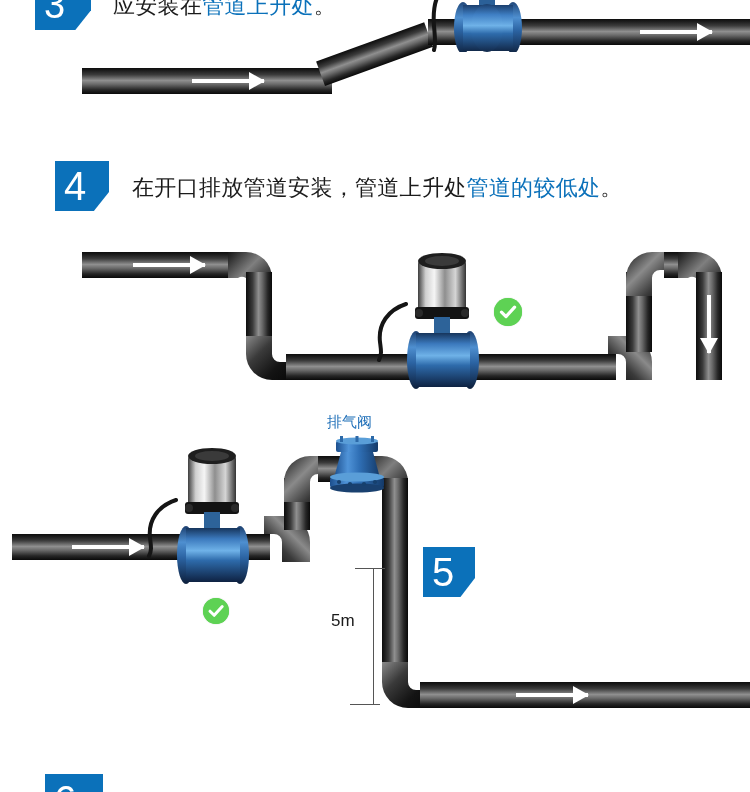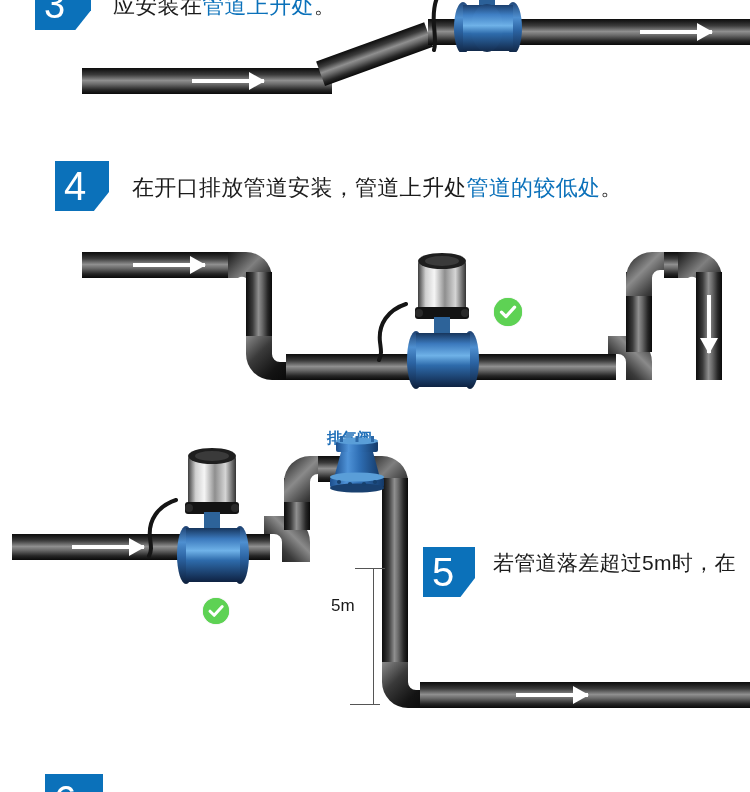--- a/index.html
+++ b/index.html
@@ -380,21 +380,21 @@
     </svg>
   </div>
 
   <div class="check" style="left:494px; top:298px; width:28px; height:28px;">
     <svg width="28" height="28" viewBox="0 0 28 28">
       <circle cx="14" cy="14" r="14" fill="#5ed254"></circle>
       <path d="M7.5 14.2 L12 18.6 L20.6 9.2" stroke="#ffffff" stroke-width="3.2" fill="none" stroke-linecap="round" stroke-linejoin="round"></path>
     </svg>
   </div>
 
-  <div class="valve-label" style="left:327px; top:429px;font-weight:bold;">排气阀</div>
+  <div class="valve-label" style="left:327px; top:413px;">排气阀</div>
 
   <div class="pipe" style="left:12px; top:534px; width:258px; height:26px;"></div>
 
   <div class="elbow" style="left:264px; top:516px; width:46px; height:46px;">
     <svg width="46" height="46" viewBox="0 0 46 46">
       <defs>
         <linearGradient id="e5a" x1="0" y1="1" x2="1" y2="0">
           <stop offset="0%" stop-color="#0a0a0a"></stop>
           <stop offset="34%" stop-color="#3a3a3a"></stop>
           <stop offset="60%" stop-color="#8a8a8a"></stop>
@@ -548,27 +548,26 @@
   <div class="check" style="left:203px; top:598px; width:26px; height:26px;">
     <svg width="26" height="26" viewBox="0 0 26 26">
       <circle cx="13" cy="13" r="13" fill="#5ed254"></circle>
       <path d="M7 13.2 L11.2 17.3 L19.2 8.6" stroke="#ffffff" stroke-width="3" fill="none" stroke-linecap="round" stroke-linejoin="round"></path>
     </svg>
   </div>
 
   <div class="dim-tick" style="left:355px; top:568px; width:30px;"></div>
   <div class="dim-line" style="left:373px; top:568px; height:136px;"></div>
   <div class="dim-tick" style="left:350px; top:704px; width:30px;"></div>
-  <div class="dim-label" style="left:331px; top:596px;">5m</div>
+  <div class="dim-label" style="left:331px; top:611px;">5m</div>
 
   <div class="badge" style="left:423px; top:547px; width:52px; height:50px;">
     <span>5</span>
   </div>
 
   <div class="caption wrap" style="left:493px; top:548px; width:250px; font-size:21px; line-height:1.42;">
-    <div>若管道落差超过5m时，在</div>
   </div>
 
   <div class="badge" style="left:45px; top:774px; width:58px; height:52px; font-size:40px;">
     <span>6</span>
   </div>
 
 </div>
 
 </body></html>

